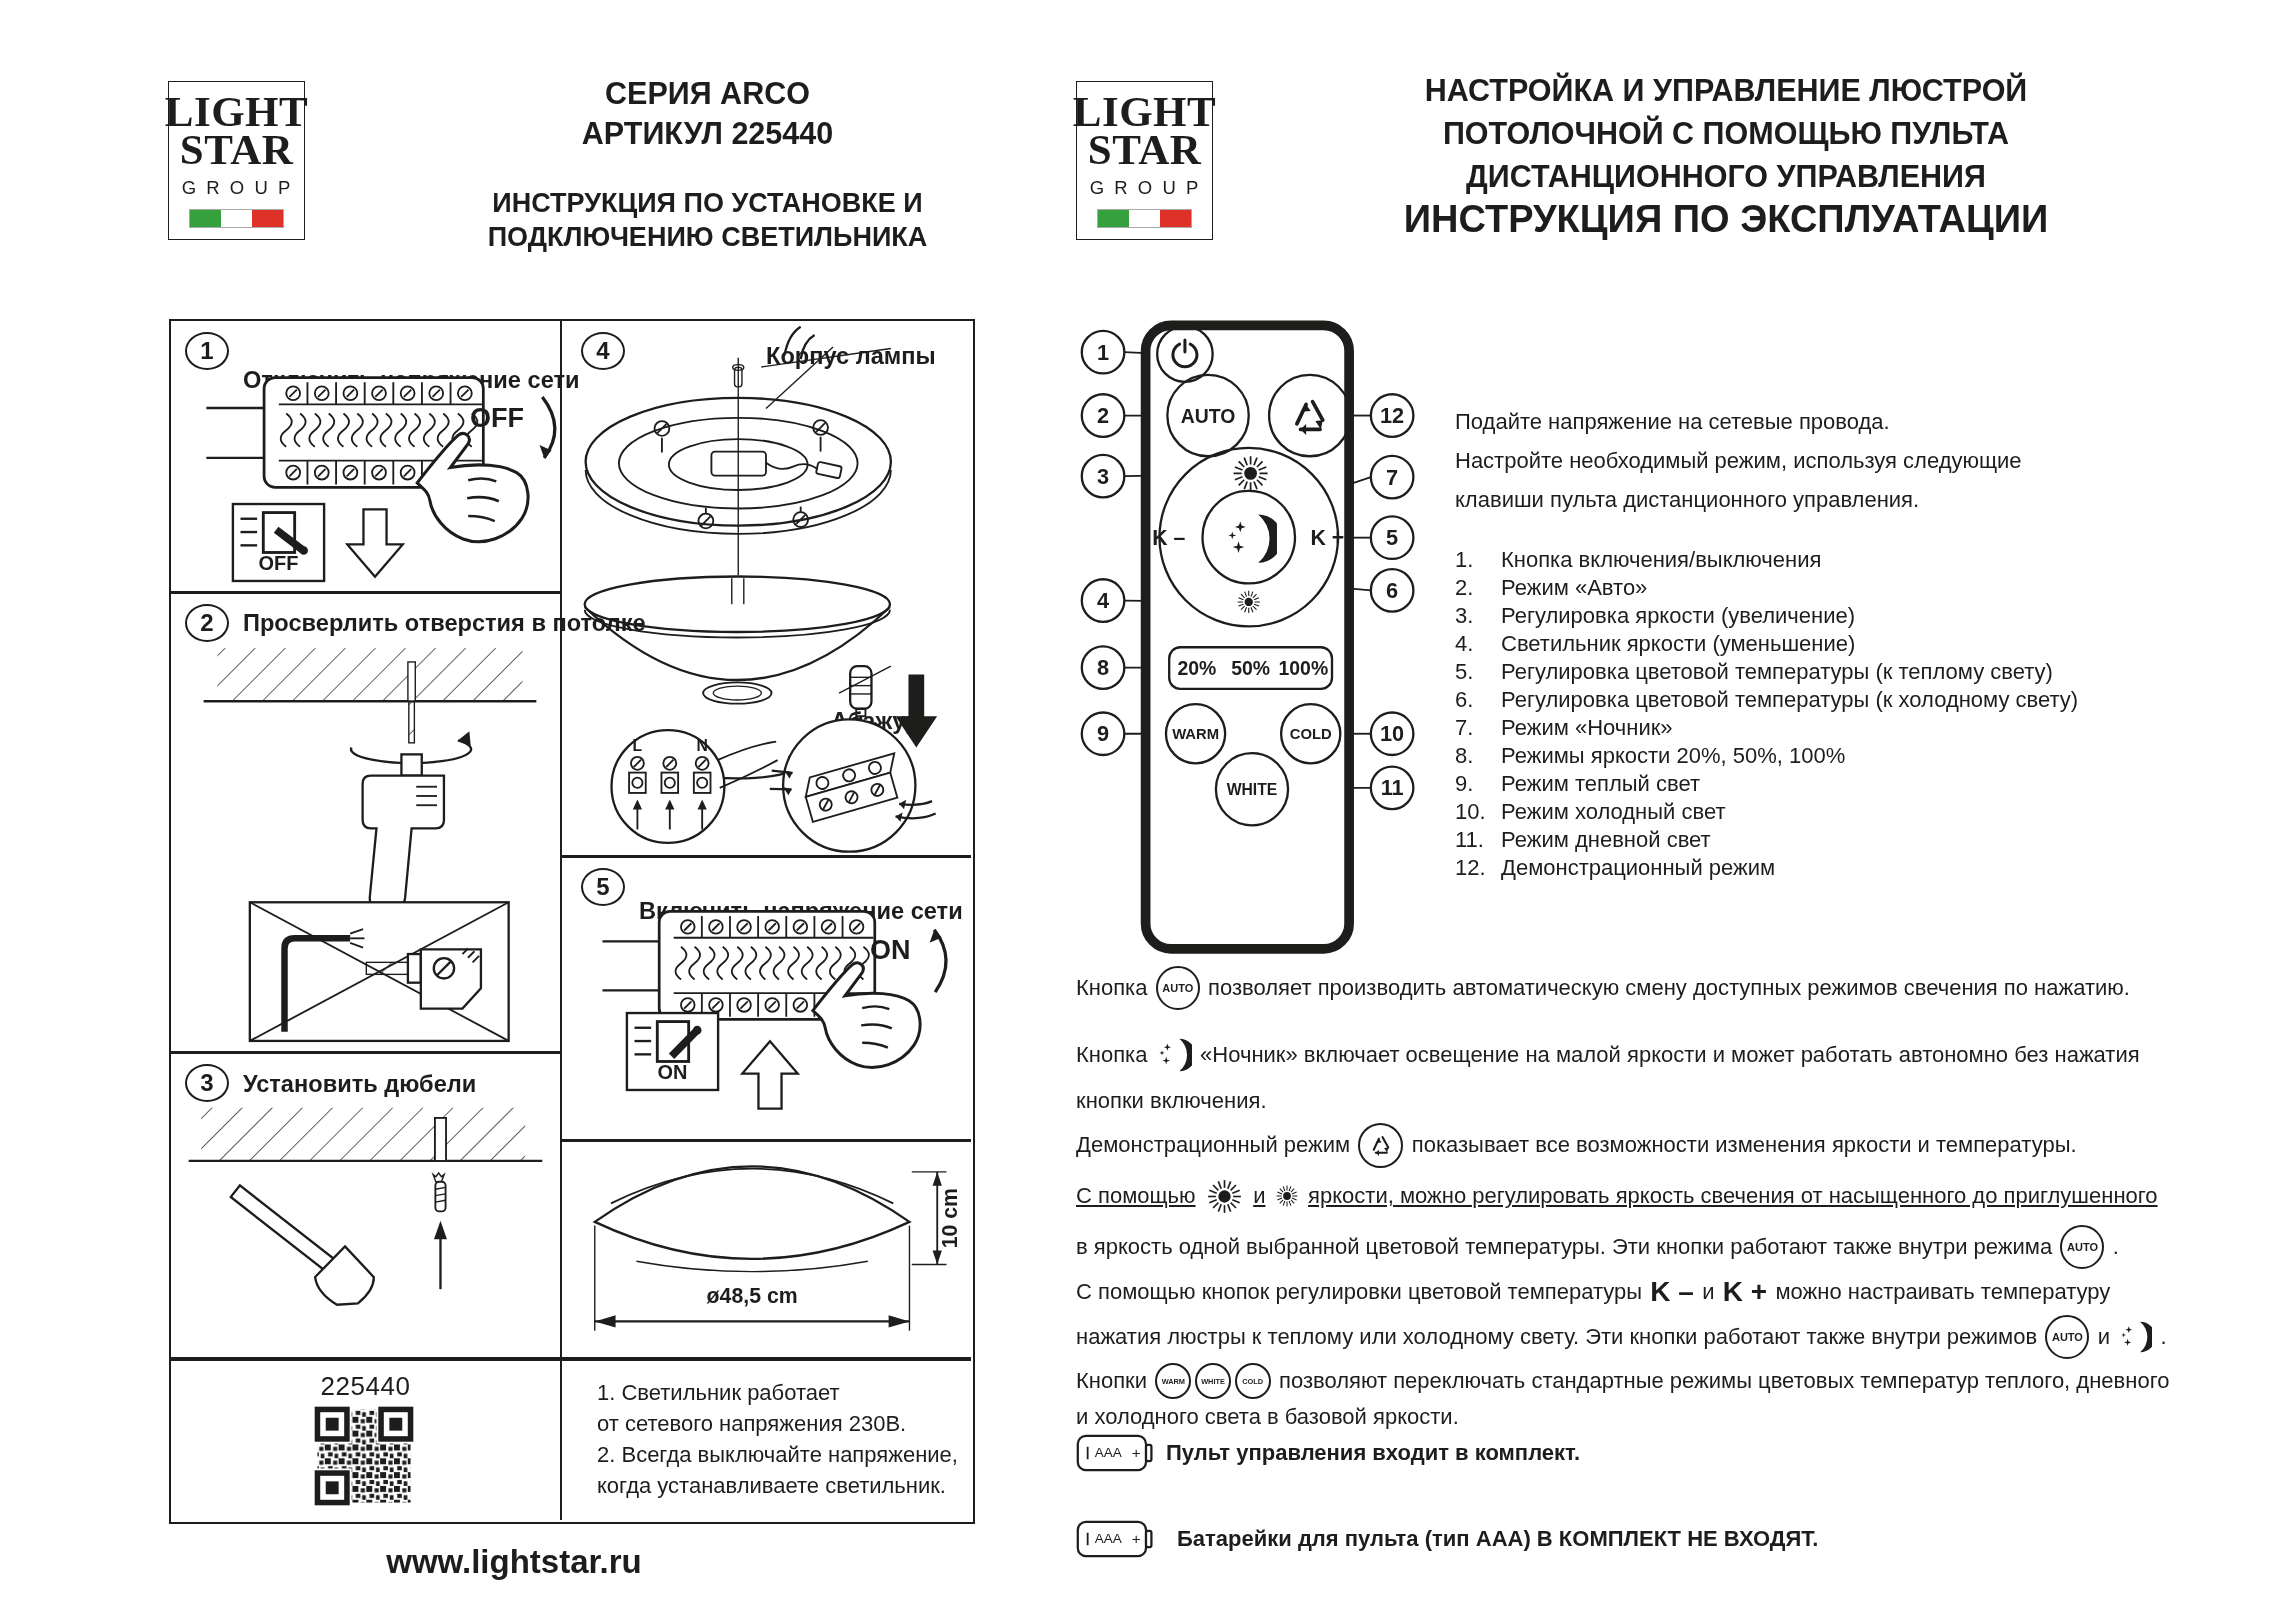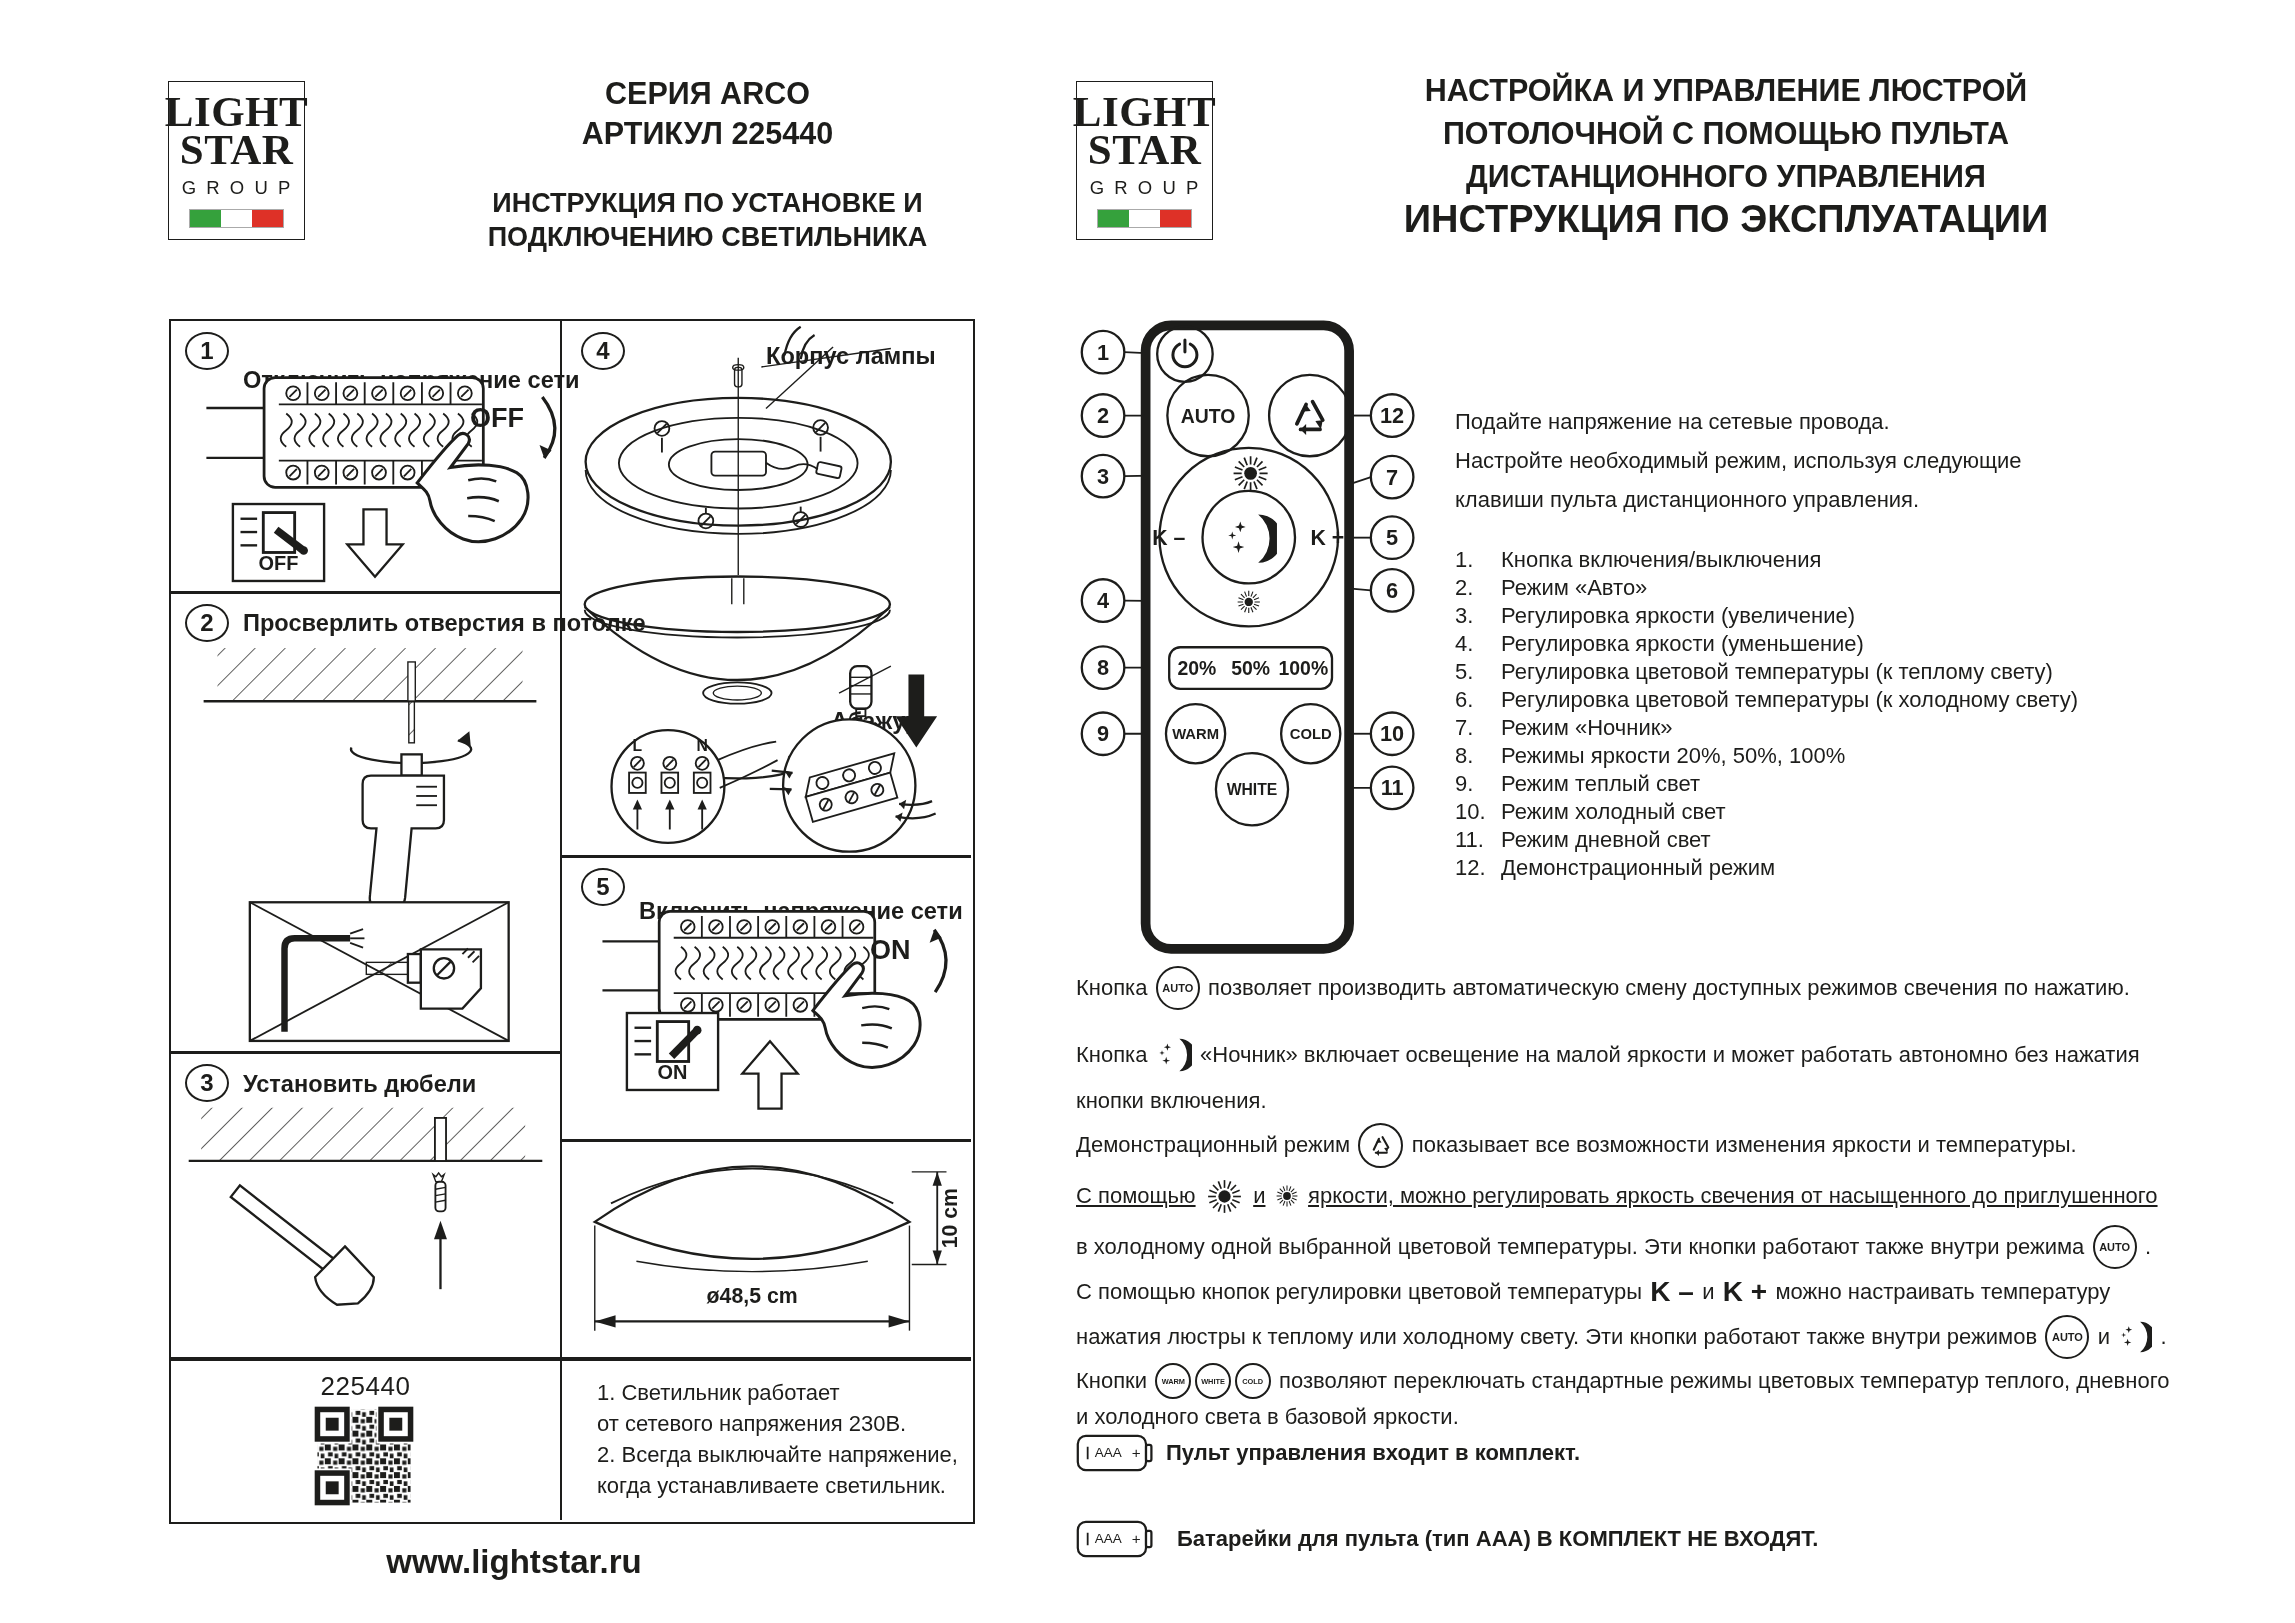--- a/index.html
+++ b/index.html
@@ -579,21 +579,21 @@
     <div class="row">
         <span class="n">2.</span>
         <span>Режим «Авто»</span>
       </div>
     <div class="row">
         <span class="n">3.</span>
         <span>Регулировка яркости (увеличение)</span>
       </div>
     <div class="row">
         <span class="n">4.</span>
-        <span>Регулировка яркости (уменьшение)</span>
+        <span>Светильник яркости (уменьшение)</span>
       </div>
     <div class="row">
         <span class="n">5.</span>
         <span>Регулировка цветовой температуры (к теплому свету)</span>
       </div>
     <div class="row">
         <span class="n">6.</span>
         <span>Регулировка цветовой температуры (к холодному свету)</span>
       </div>
     <div class="row">
@@ -654,21 +654,21 @@
     <svg width="41" height="41" viewBox="0 0 100 100">
         <use href="#sym-sun"></use>
       </svg>
     <span>и</span>
     <svg width="26" height="26" viewBox="0 0 100 100">
         <use href="#sym-sun"></use>
       </svg>
     <span>яркости, можно регулировать яркость свечения от насыщенного до приглушенного</span>
   </div>
   <div class="para" style="left:1076px;top:1224px;height:46px;">
-    <span>в холодному одной выбранной цветовой температуры. Эти кнопки работают также внутри режима</span>
+    <span>в яркость одной выбранной цветовой температуры. Эти кнопки работают также внутри режима</span>
     <span class="ic-circle ic-auto">
         <span>AUTO</span>
       </span>
     <span>.</span>
   </div>
 
   <div class="para" style="left:1076px;top:1273px;height:37px;">
     <span>С помощью кнопок регулировки цветовой температуры</span>
     <span class="kbig">K –</span>
     <span>и</span>

